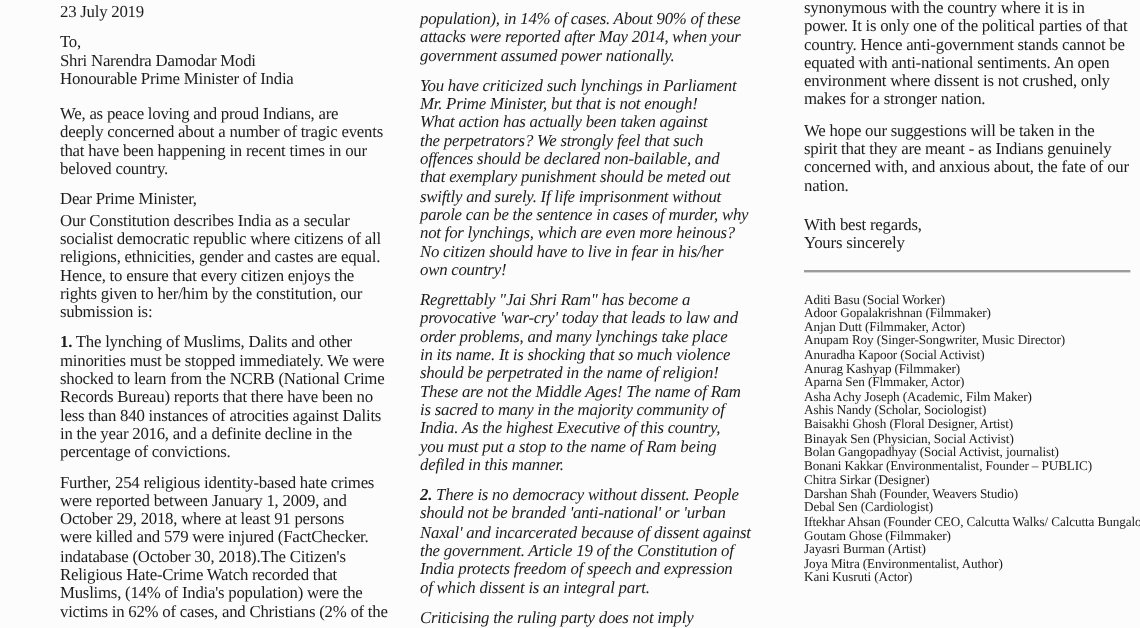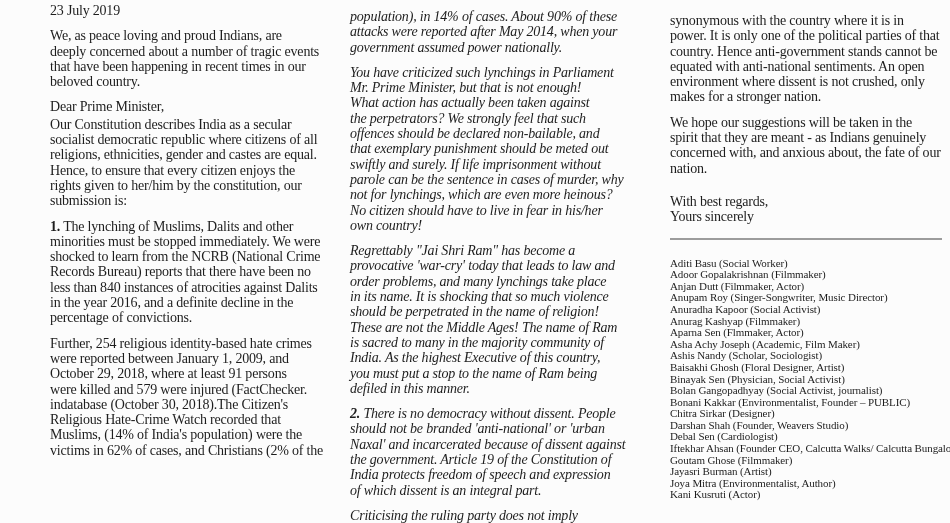--- a/index.html
+++ b/index.html
@@ -29,21 +29,20 @@
     padding-top: 3px;
   }
   .col-2 {
     width: 292px;
     padding-top: 9px;
     font-style: italic;
   }
   .col-3 {
     width: 280px;
     margin-left: 28px;
-    padding-top: 13px;
   }
   .para {
     margin: 0 0 10px 0;
     font-size: 14px;
     line-height: 15.3px;
     letter-spacing: -0.2px;
     white-space: pre;
   }
   .address {
     margin-bottom: 14px;
@@ -74,20 +73,23 @@
     white-space: pre;
   }
 </style>
 </head>
 <body>
 
 <div class="page">
 
   <div class="col col-1">
     <p class="para">23 July 2019</p>
+    <p class="para address">To,
+Shri Narendra Damodar Modi
+Honourable Prime Minister of India</p>
     <p class="para">We, as peace loving and proud Indians, are
 deeply concerned about a number of tragic events
 that have been happening in recent times in our
 beloved country.</p>
     <p class="para salutation">Dear Prime Minister,</p>
     <p class="para">Our Constitution describes India as a secular
 socialist democratic republic where citizens of all
 religions, ethnicities, gender and castes are equal.
 Hence, to ensure that every citizen enjoys the
 rights given to her/him by the constitution, our

